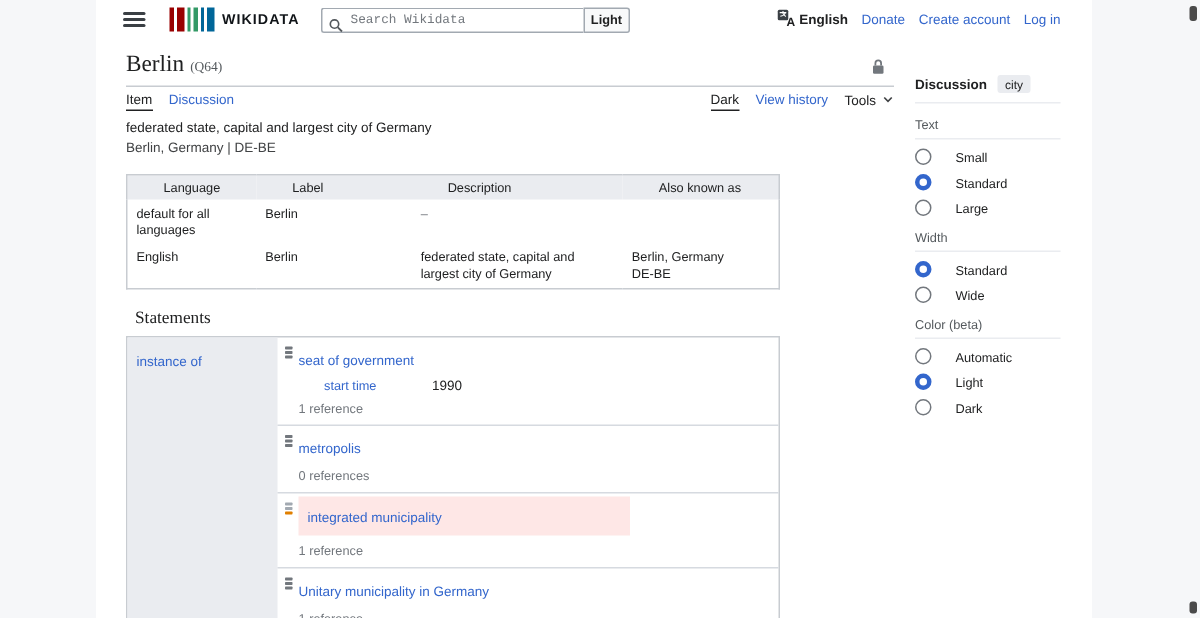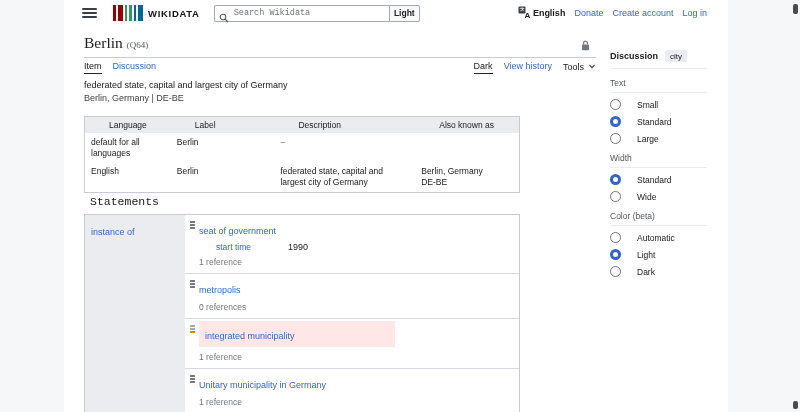--- a/index.html
+++ b/index.html
@@ -47,34 +47,34 @@
   .aliases{margin:3px 0 0;font-size:9px;color:#404244}
 
   
   table.terms{margin-top:13px;width:436px;border-collapse:collapse;font-size:8.5px;border:1px solid var(--border)}
   .terms th{background:var(--soft-bg);font-weight:normal;text-align:left;padding:3px 24px}
   .terms td{padding:4px 6px;vertical-align:top;line-height:1.25}
   .dash{color:var(--muted)}
   .alias-line{display:block}
 
   
-  h2.statements{margin:2px 0 0 6px;font-family:Liberation Mono, monospace;font-weight:normal;font-size:11.5px;color:var(--text)}
+  h2.statements{margin:13px 0 0 6px;font-family:Liberation Serif, serif;font-weight:normal;font-size:11.5px;color:var(--text)}
   .stmt-group{margin-top:6px;width:436px;display:flex;border:1px solid var(--border)}
   .prop-col{flex:none;width:100px;background:var(--soft-bg);padding:6px 6px}
   .prop-link{font-size:9px;color:var(--link);cursor:pointer}
   .values{flex:1;min-width:0}
   .stmt{padding:4px 6px 6px 2px;border-bottom:1px solid #d6dae0}
   .stmt:last-child{border-bottom:none}
   .value-row{display:flex;align-items:flex-start}
   .rank{flex:none;width:5px;margin:2px 4px 0 3px;display:flex;flex-direction:column;gap:1px;cursor:pointer;padding:0;border:0;background:none}
   .rank i{display:block;height:2.2px;background:#72777d;border-radius:.5px}
   .rank.dep i{background:#a2a9b1}
   .rank.dep i:last-child{background:#e07f00}
   .value-box{padding-top:1px}
-  .value-box.deprecated{background:var(--deprecated-bg);width:196px;padding:4px 0 4px 6px;margin-top:-2px}
+  .value-box.deprecated{background:var(--deprecated-bg);width:221px;padding:4px 0 4px 6px;margin-top:-2px}
   .value-link{font-size:9px;color:var(--link);cursor:pointer}
   .quals{display:flex;margin:4px 0 0 29px;font-size:8.5px}
   .qual-prop{flex:none;width:72px;color:var(--link);cursor:pointer}
   .qual-val{font-size:9px;color:var(--text)}
   .refs{margin:5px 0 0 12px;font-size:8.5px;color:var(--muted);cursor:pointer}
 
   
   .appearance{position:absolute;left:546px;top:50px;width:97px;font-size:8.5px}
   .app-header{display:flex;align-items:center;gap:7px;padding-bottom:6px;border-bottom:1px solid var(--soft-bg)}
   .app-title{font-weight:bold;font-size:9px}

